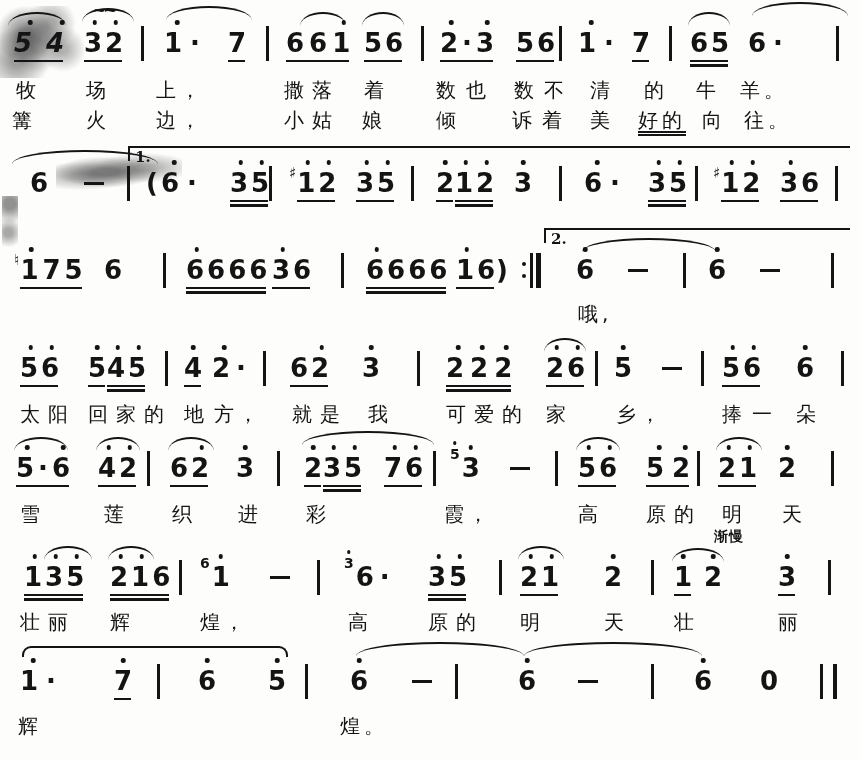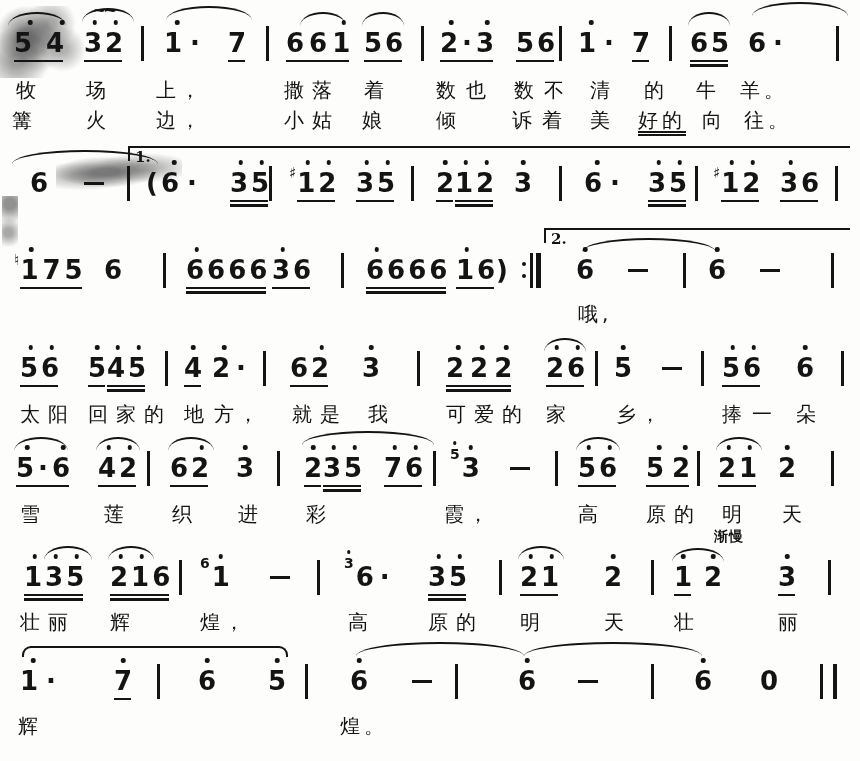--- a/index.html
+++ b/index.html
@@ -59,21 +59,21 @@
 </style>
 </head>
 <body>
 
 <div id="page">
   <div class="smudge" id="sm1"></div>
   <div class="smudge" id="sm2"></div>
   <div class="smudge" id="sm3"></div>
   <div id="score">
       <div class="note" style="left: 14px; top: 28px;">
-        <span class="body" style="letter-spacing: 14px;"><span class="ch has-dot">5</span><span class="ch has-dot">4</span><i class="ul" style="bottom: -4px; right: 15px;"></i></span>
+        <span class="body" style="letter-spacing: 14px; font-style: italic;"><span class="ch has-dot">5</span><span class="ch has-dot">4</span><i class="ul" style="bottom: -4px; right: 15px;"></i></span>
       </div>
       <div class="note" style="left: 84px; top: 28px;">
         <span class="body" style="letter-spacing: 3px;"><span class="ch has-dot">3</span><span class="ch has-dot">2</span><i class="ul" style="bottom: -4px; right: 4px;"></i></span>
       </div>
       <div class="barline" style="left: 141px; top: 26px;"></div>
       <div class="note" style="left: 164px; top: 28px;">
         <span class="body" style="letter-spacing: 8px;"><span class="ch has-dot">1</span><span class="ch aug">·</span></span>
       </div>
       <div class="note" style="left: 228px; top: 28px;">
         <span class="body"><span class="ch">7</span><i class="ul" style="bottom: -4px; right: 1px;"></i></span>

